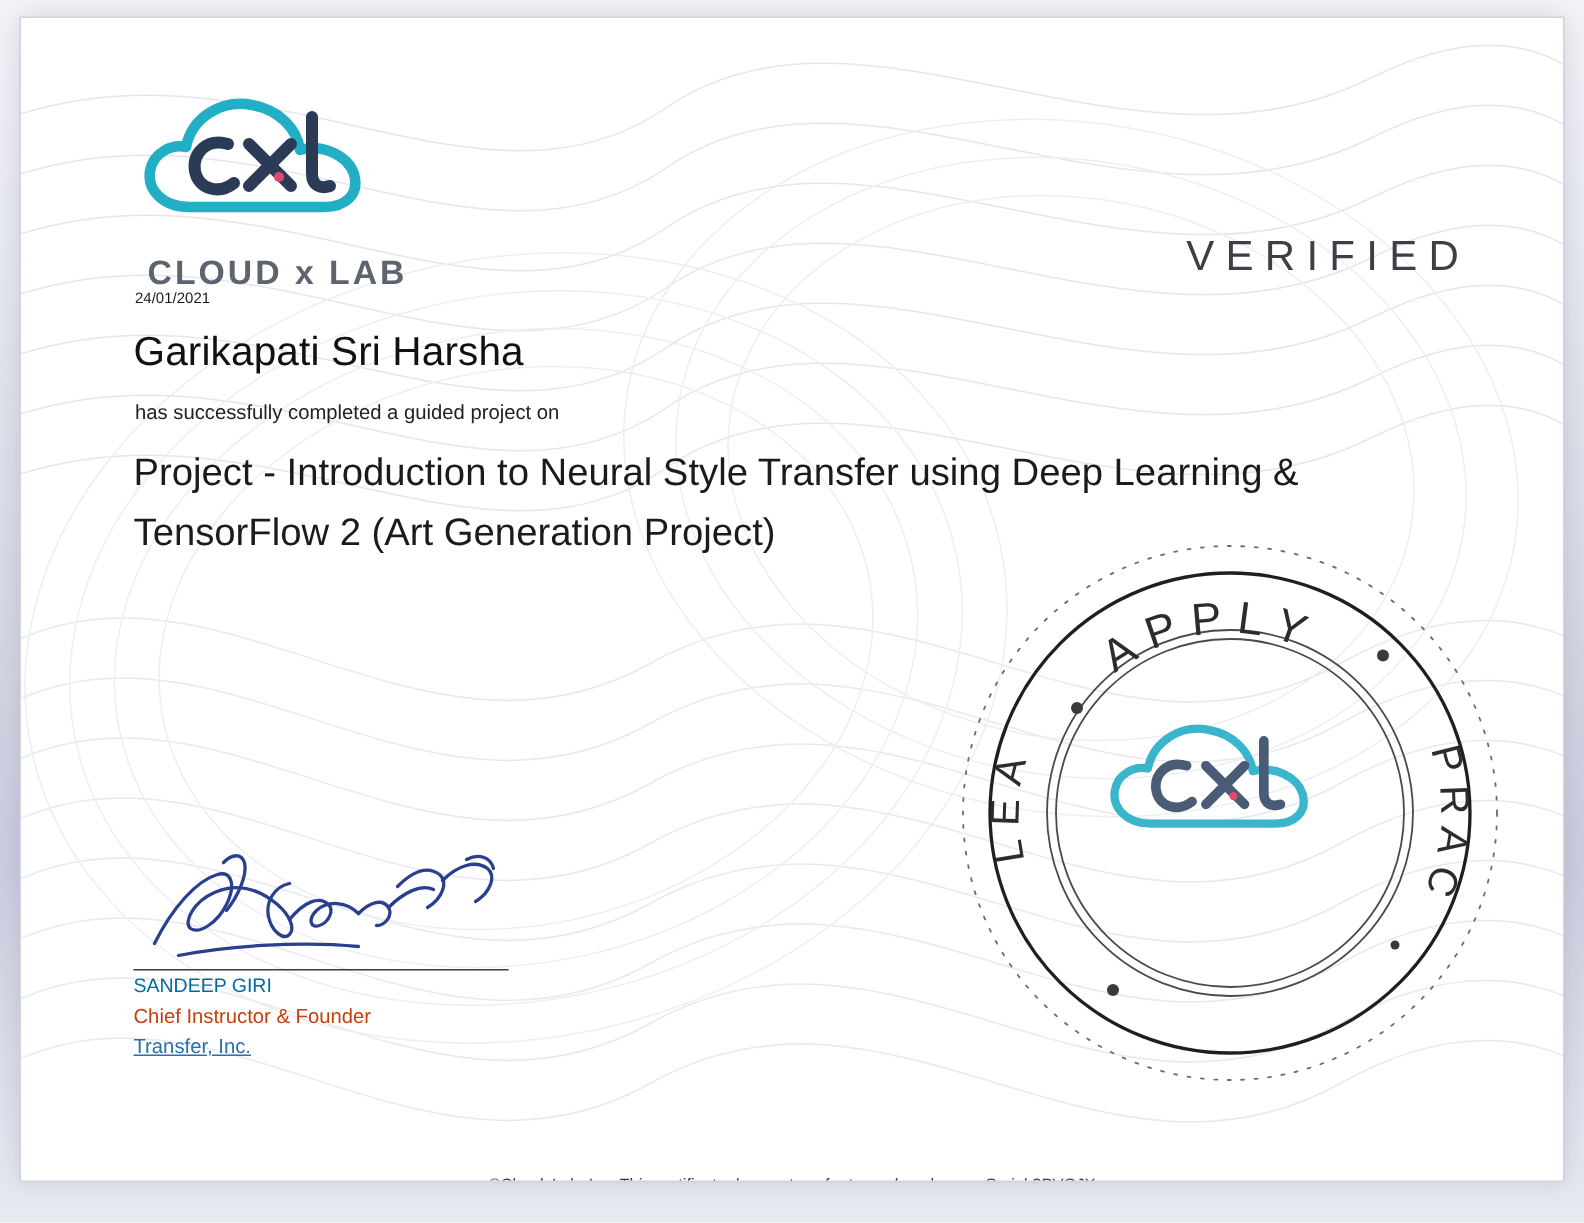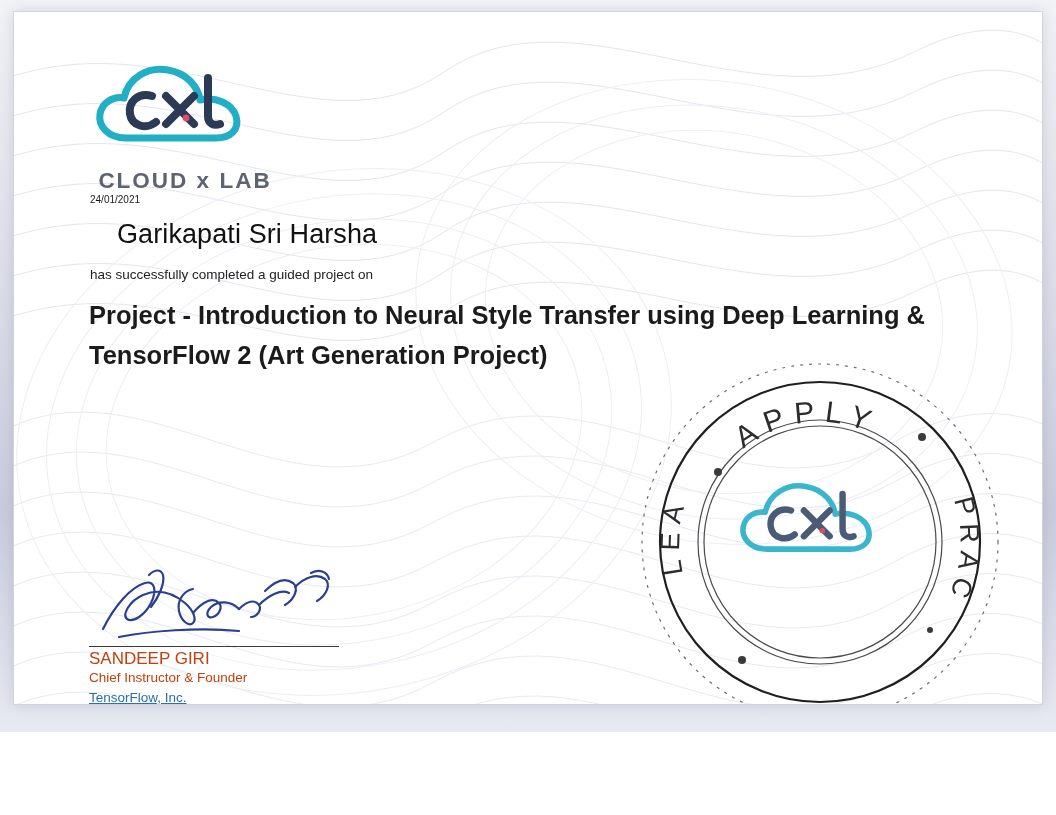--- a/index.html
+++ b/index.html
@@ -11,21 +11,21 @@
     width: 1056px;
     height: 815px;
     overflow: hidden;
     font-family: "Liberation Sans", sans-serif;
   }
 
   
   .certificate {
     position: relative;
     width: 1056px;
-    height: 732px;
+    height: 815px;
     box-sizing: border-box;
     background: #ffffff;
   }
   .frame-border {
     position: absolute;
     inset: 0;
     background:
       linear-gradient(180deg, #f2f3f7 0%, #d8dae6 45%, #c9ccdd 70%, #e8eaf2 100%);
   }
   .frame-inner-shadow {
@@ -85,39 +85,38 @@
     color: #1a1a1a;
   }
   .recipient-name {
     position: absolute;
     left: 75px;
     top: 207px;
     font-size: 27px;
     color: #111111;
     font-weight: normal;
     letter-spacing: 0.1px;
-    margin-left: 28px;
   }
   .subline {
     position: absolute;
     left: 76px;
     top: 255px;
     font-size: 13.5px;
     color: #222222;
     text-align: center;
   }
   .course-title {
     position: absolute;
     left: 75px;
     top: 283px;
     width: 880px;
     font-size: 25.5px;
     line-height: 40px;
     color: #1b1b1b;
-    font-weight: bold;
+    font-weight: normal;
   }
 
   
   .verified-block {
     position: absolute;
     right: 62px;
     top: 142px;
     text-align: right;
     color: #3c3f46;
     font-family: "Liberation Sans", sans-serif;
@@ -145,22 +144,22 @@
     left: 75px;
     top: 634px;
     width: 250px;
     height: 1px;
     background: #3a3a3a;
   }
   .signer-name {
     position: absolute;
     left: 75px;
     top: 637px;
-    font-size: 17px;
-    color: #c2410c;
+    font-size: 13px;
+    color: #0369a1;
   }
   .signer-title {
     position: absolute;
     left: 75px;
     top: 658px;
     font-size: 13.5px;
     color: #c2410c;
   }
   .signer-org {
     position: absolute;
@@ -241,20 +240,21 @@
         <path d="M36,86 C18,86 8,74 10,62 C12,50 24,44 34,46 C38,26 58,14 78,18 C96,21 108,34 110,48 C126,44 142,52 146,64 C150,78 140,86 126,86 Z" fill="none" stroke="#22aec4" stroke-width="7" stroke-linejoin="round" stroke-linecap="round"></path>
         <path d="M62,44 C48,40 38,50 40,62 C42,74 56,78 66,70" fill="none" stroke="#2b3a55" stroke-width="8" stroke-linecap="round"></path>
         <path d="M76,44 L104,72 M104,44 L76,72" fill="none" stroke="#2b3a55" stroke-width="8" stroke-linecap="round"></path>
         <path d="M118,26 L118,64 C118,72 124,74 130,72" fill="none" stroke="#2b3a55" stroke-width="8" stroke-linecap="round"></path>
         <circle cx="96" cy="66" r="3.4" fill="#e04a6e"></circle>
       </svg>
       <div class="logo-wordmark">CLOUD x LAB</div>
     </div>
 
     <div class="verified-block">
+      <div class="verified-line1">VERIFIED</div>
     </div>
 
     <div class="issue-date">24/01/2021</div>
     <div class="recipient-name">Garikapati Sri Harsha</div>
     <div class="subline">has successfully completed a guided project on</div>
     <div class="course-title">Project - Introduction to Neural Style Transfer using Deep Learning &amp; TensorFlow 2 (Art Generation Project)</div>
 
     <div class="signature-wrap">
       <svg width="260" height="90" viewBox="0 0 260 90" xmlns="http://www.w3.org/2000/svg">
         <g fill="none" stroke="#2a3f8f" stroke-width="2.2" stroke-linecap="round">
@@ -266,21 +266,21 @@
           <path d="M176,34 C186,24 196,20 204,26 C210,31 206,42 196,48"></path>
           <path d="M206,30 C216,20 228,16 236,22 C242,27 238,38 228,44"></path>
           <path d="M222,16 C230,12 238,14 240,22"></path>
           <path d="M30,80 C60,74 110,70 150,74"></path>
         </g>
       </svg>
     </div>
     <div class="signature-line"></div>
     <div class="signer-name">SANDEEP GIRI</div>
     <div class="signer-title">Chief Instructor &amp; Founder</div>
-    <div class="signer-org">TensorFlow, Inc.</div>
+    <div class="signer-org">Transfer, Inc.</div>
 
     <div class="seal">
       <svg width="380" height="380" viewBox="0 0 380 380" xmlns="http://www.w3.org/2000/svg">
         <defs>
           <path id="arcTop" d="M70,190 A120,120 0 0 1 310,190"></path>
           <path id="arcLeft" d="M62,245 A125,125 0 0 1 62,135"></path>
           <path id="arcRight" d="M318,135 A125,125 0 0 1 318,245"></path>
         </defs>
 
         <circle cx="190" cy="190" r="178" fill="none" stroke="#6c6c6c" stroke-width="1.2" stroke-dasharray="2 7" stroke-linecap="round"></circle>

